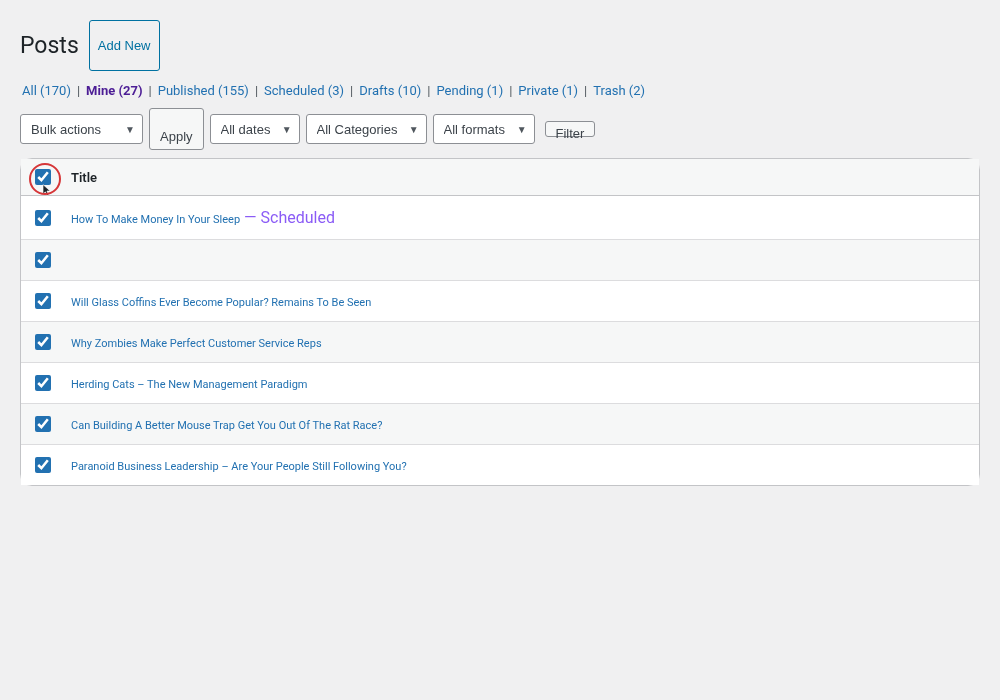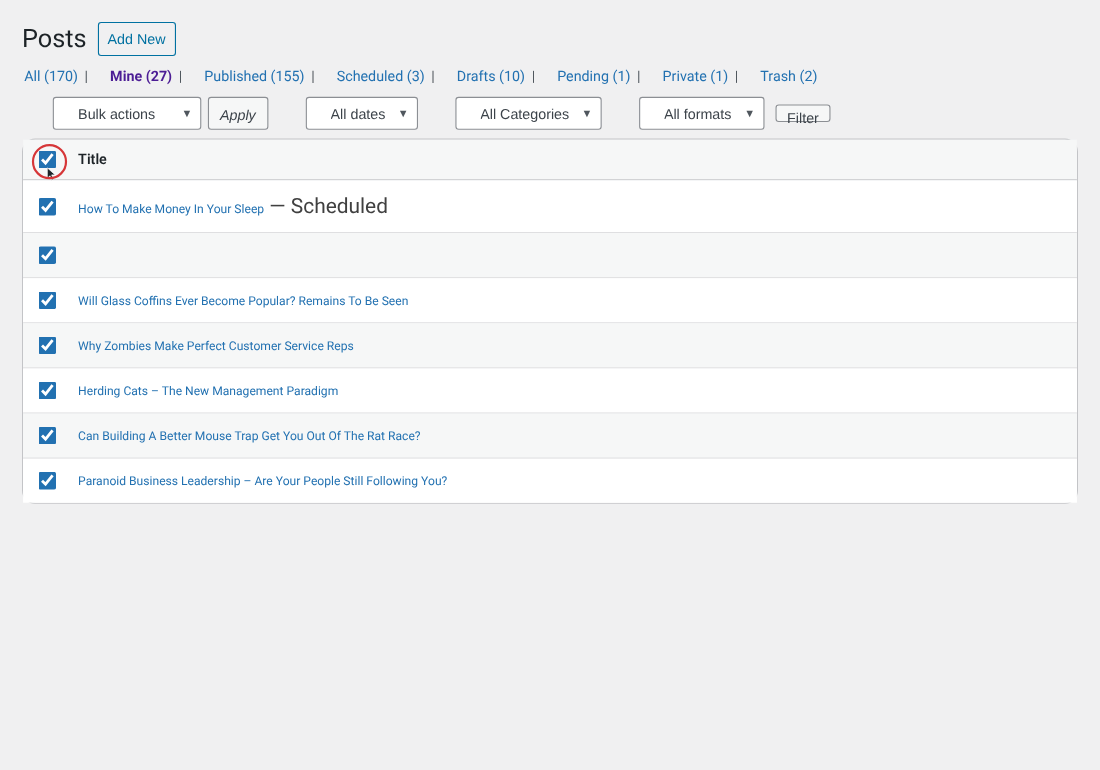--- a/index.html
+++ b/index.html
@@ -22,31 +22,31 @@
     }
     .page-title {
       font-size: 23px;
       font-weight: 400;
       color: #1d2327;
     }
     .add-new-btn {
       background: #f0f0f1;
       border: 1px solid #0071a1;
       color: #0071a1;
-      padding: 3px 8px;
+      padding: 13px 8px;
       font-size: 13px;
       border-radius: 3px;
       cursor: pointer;
       line-height: 1.8;
     }
 
     .subsubsub {
       display: flex;
       flex-wrap: wrap;
-      gap: 14px;
+      gap: 0;
       margin-bottom: 10px;
       font-size: 13px;
       color: #50575e;
     }
     .subsubsub-item {
       display: flex;
       align-items: center;
     }
     .subsubsub-item a {
       color: #2271b1;
@@ -69,44 +69,42 @@
       position: relative;
       display: inline-flex;
       align-items: center;
     }
     .tablenav select {
       appearance: none;
       -webkit-appearance: none;
       background: #fff;
       border: 1px solid #8c8f94;
       border-radius: 3px;
-      padding: 4px 28px 4px 22px;
+      padding: 4px 28px 4px 10px;
       font-size: 13px;
       color: #3c434a;
       cursor: pointer;
       height: 30px;
-      margin-left: 28px;
     }
     .select-arrow {
       position: absolute;
       right: 8px;
       pointer-events: none;
       color: #50575e;
       font-size: 10px;
     }
     .apply-btn {
       background: #f6f7f7;
       border: 1px solid #8c8f94;
       border-radius: 3px;
-      padding: 8px 10px;
+      padding: 20px 10px;
       font-size: 13px;
       color: #3c434a;
       cursor: pointer;
       height: 30px;
-      font-style: italic;
     }
     .filter-btn {
       background: #f6f7f7;
       border: 1px solid #8c8f94;
       border-radius: 3px;
       padding: 4px 10px;
       font-size: 13px;
       color: #3c434a;
       cursor: pointer;
       height: 16px;
@@ -183,22 +181,22 @@
       height: 16px;
       pointer-events: none;
     }
 
     .post-title-link {
       color: #2271b1;
       text-decoration: none;
       font-size: 11px;
     }
     .post-status {
-      color: #404040;
-      font-size: 19px;
+      color: #8b5cf6;
+      font-size: 16px;
     }
 
     .col-title-text {
       flex: 1;
     }
   </style>
 </head>
 <body>
 
 <div class="wrap">

